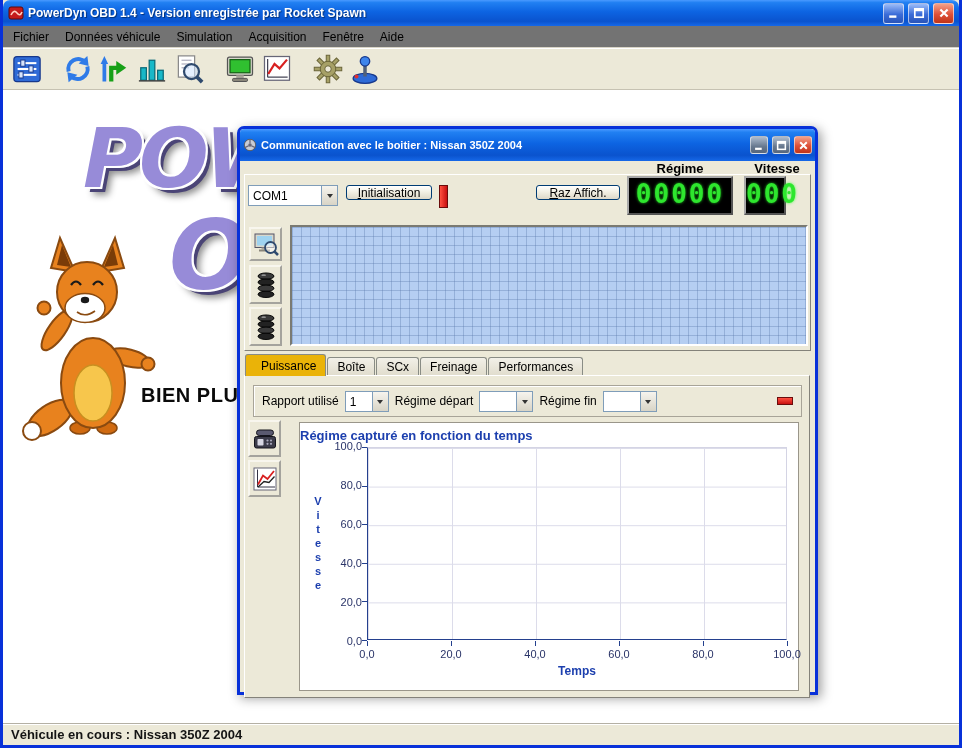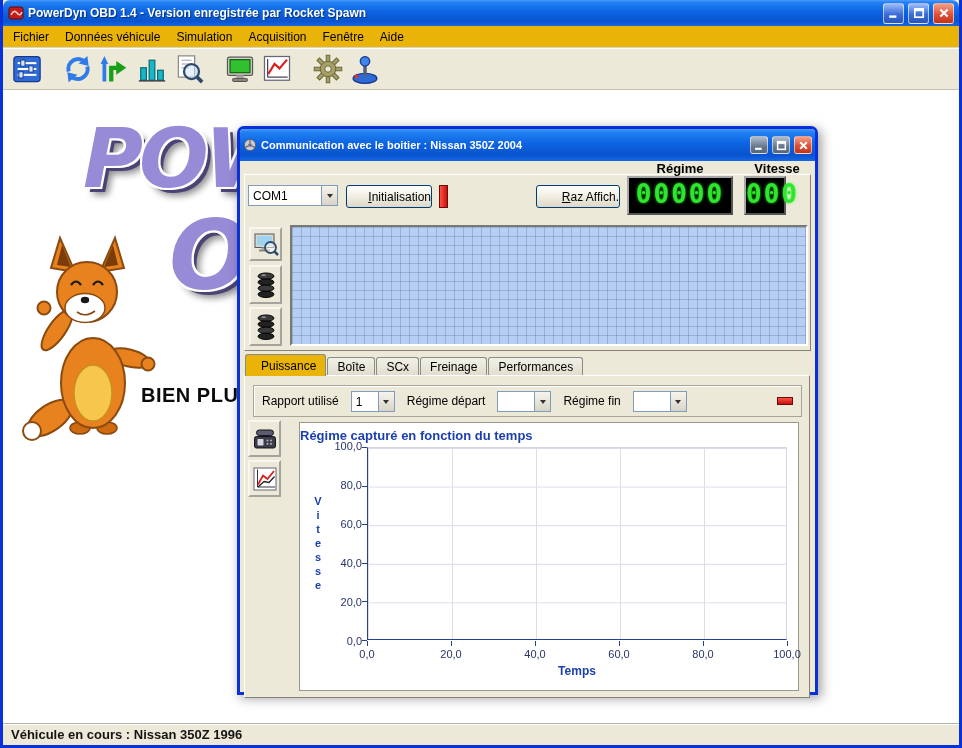--- a/index.html
+++ b/index.html
@@ -16,21 +16,21 @@
   .titlebar .title { flex:1; color:#fff; font-weight:bold; font-size:12px; text-shadow:1px 1px 1px #003078;
                      white-space:nowrap; overflow:hidden; }
   .wbtn { width:21px; height:21px; border-radius:3px; border:1px solid rgba(255,255,255,.6);
           display:flex; align-items:center; justify-content:center; }
   .wbtn svg { width:12px; height:12px; }
   .wbtn.blue { background:linear-gradient(180deg,#9CBCF8,#3A6CD8 55%,#2A54B8); }
   .wbtn.red  { background:linear-gradient(180deg,#F4A088,#DE5038 55%,#C03418); }
 
   
   .menubar { height:22px; display:flex; align-items:center; padding-left:2px; font-size:12px;
-             background:#eab308; border-bottom:1px solid #D8D4C6; }
+             background:#737373; border-bottom:1px solid #D8D4C6; }
   .menu-item { padding:3px 8px; cursor:default; }
   .toolbar { height:42px; display:flex; align-items:center; padding-left:5px;
              background:#ECE9D8; border-bottom:1px solid #C6C2B2; box-shadow:inset 0 1px 0 #fff; }
   .tbtn { width:37px; height:37px; display:flex; align-items:center; justify-content:center; border-radius:2px; }
   .tbtn svg { width:30px; height:30px; }
   .ggap { margin-left:14px; }
 
   
   .client { position:relative; width:956px; height:633px; background:#fff; overflow:hidden; }
 
@@ -64,23 +64,23 @@
 
   .combo { display:flex; background:#fff; border:1px solid #7F9DB9; height:21px; font-size:12px; }
   .combo .val { flex:1; padding:3px 0 0 4px; white-space:nowrap; overflow:hidden; }
   .combo .dd { width:16px; border-left:1px solid #7F9DB9;
                background:linear-gradient(180deg,#F6F4EE,#D8D4C6);
                display:flex; align-items:center; justify-content:center; }
   .combo .dd::after { content:""; width:0; height:0; border:3.5px solid transparent; border-top:4.5px solid #333; margin-top:4px; }
   .abs { position:absolute; }
   #com-combo { left:8px; top:24px; width:90px; }
 
-  .xp-btn { position:absolute; height:23px; border:1px solid #003C74; border-radius:3px;
+  .xp-btn { position:absolute; height:15px; border:1px solid #003C74; border-radius:3px;
             background:linear-gradient(180deg,#FFFFFF,#F2F0E4 45%,#DDD8C8);
-            font-size:12px; display:flex; align-items:center; justify-content:flex-end; color:#000; }
+            font-size:12px; display:flex; align-items:center; justify-content:center; color:#000; }
   #init-btn { left:106px; top:24px; width:86px; }
   #raz-btn  { left:296px; top:24px; width:84px; }
   .ulf { display:inline-block; }
   .ulf::first-letter { text-decoration:underline; }
 
   .led-v { position:absolute; left:199px; top:24px; width:9px; height:23px;
            background:linear-gradient(90deg,#FF5040,#C81010); border:1px solid #6A0C0C; }
 
   .gauge-label { position:absolute; top:0; font-size:13px; font-weight:bold; text-align:center; }
   #regime-label  { left:387px; width:106px; }
@@ -110,21 +110,21 @@
   .tab { height:19px; padding:2px 9px 0; border:1px solid #898C85; border-bottom:none;
          border-radius:3px 3px 0 0; background:linear-gradient(#F2F0E8,#E0DCCC); margin-right:1px; }
   .tab.active { height:22px; padding-top:4px; background:#eab308; position:relative; z-index:3;padding-left:15px; }
 
   .tab-panel { position:absolute; left:4px; top:214px; width:566px; height:323px; background:#ECE9D8;
                border-top:1px solid #fff; border-left:1px solid #fff;
                border-right:1px solid #84827A; border-bottom:1px solid #84827A; z-index:2; }
 
   .controls-box { position:absolute; left:8px; top:9px; width:549px; height:32px;
                   border:1px solid #A8A498; box-shadow:inset 1px 1px 0 #fff;
-                  display:flex; align-items:center; gap:12px; padding:0 8px; font-size:12px; }
+                  display:flex; align-items:center; gap:6px; padding:0 8px; font-size:12px; }
   .cbx { position:static; }
   .w44 { width:44px; } .w54 { width:54px; }
   .led-h { width:16px; height:8px; background:linear-gradient(#FF5040,#C81010);
            border:1px solid #6A0C0C; margin-left:auto; }
 
   .tp-btn { position:absolute; left:3px; width:33px; height:37px; background:#ECE9D8; border:2px outset #F8F6EE;
             display:flex; align-items:center; justify-content:center; }
   .tp-btn svg { width:26px; height:26px; }
   #tp1 { top:44px; } #tp2 { top:84px; }
 
@@ -474,16 +474,16 @@
             <div class="xlabel">Temps</div>
           </div>
 
         </div>
       </div>
     </div>
 
   </div>
 
   <div class="statusbar">
-    <span>Véhicule en cours : Nissan 350Z 1996</span>
+    <span>Véhicule en cours : Nissan 350Z 2004</span>
   </div>
 
 </div>
 
 </body></html>

